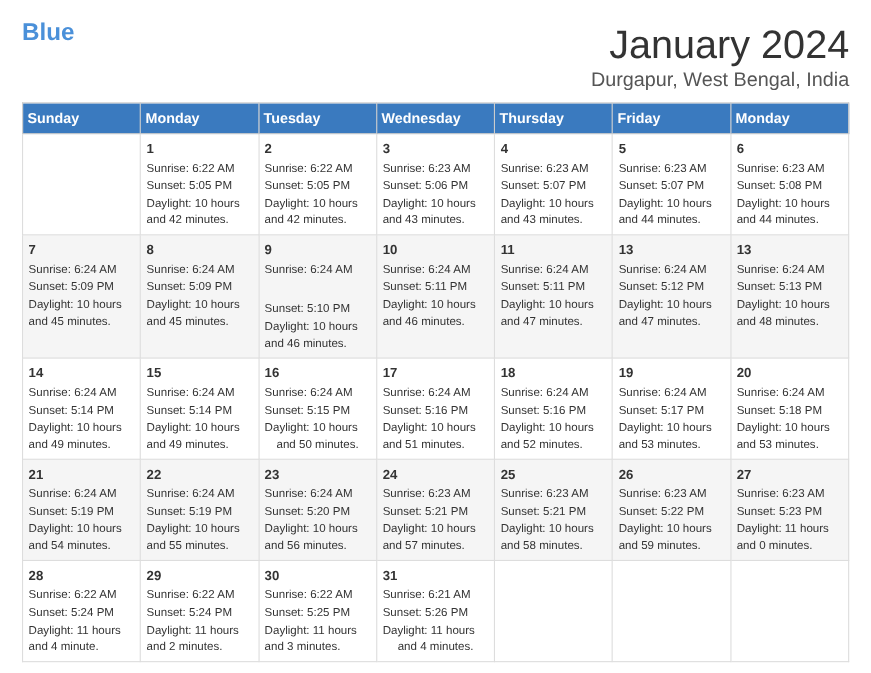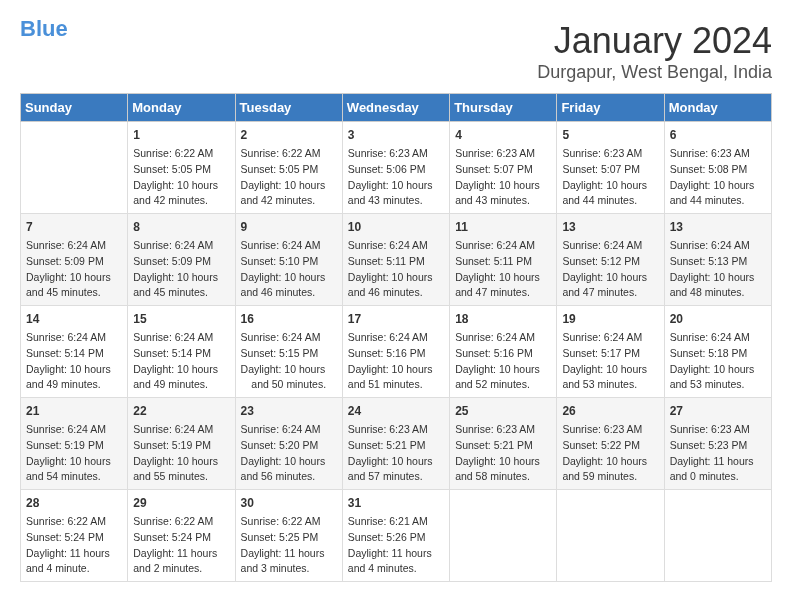--- a/index.html
+++ b/index.html
@@ -154,21 +154,21 @@
         <td>
           <span class="day-num">8</span>
           <span style="display: block;">Sunrise: 6:24 AM</span>
           <span style="display: block;">Sunset: 5:09 PM</span>
           <span style="display: block;">Daylight: 10 hours</span>
           <span style="display: block;">and 45 minutes.</span>
         </td>
         <td>
           <span class="day-num">9</span>
           <span style="display: block;">Sunrise: 6:24 AM</span>
-          <span style="display: block;">Sunset: 5:10 PM</span>
+          <span style="display: block; margin-top: 20px;">Sunset: 5:10 PM</span>
           <span style="display: block;">Daylight: 10 hours</span>
           <span style="display: block;">and 46 minutes.</span>
         </td>
         <td>
           <span class="day-num">10</span>
           <span style="display: block;">Sunrise: 6:24 AM</span>
           <span style="display: block;">Sunset: 5:11 PM</span>
           <span style="display: block;">Daylight: 10 hours</span>
           <span style="display: block;">and 46 minutes.</span>
         </td>
@@ -316,20 +316,20 @@
           <span style="display: block;">Sunrise: 6:22 AM</span>
           <span style="display: block;">Sunset: 5:25 PM</span>
           <span style="display: block;">Daylight: 11 hours</span>
           <span style="display: block;">and 3 minutes.</span>
         </td>
         <td>
           <span class="day-num">31</span>
           <span style="display: block;">Sunrise: 6:21 AM</span>
           <span style="display: block;">Sunset: 5:26 PM</span>
           <span style="display: block;">Daylight: 11 hours</span>
-          <span style="display: block;">and 4 minutes.</span>
+          <span style="display: block; text-align: center;">and 4 minutes.</span>
         </td>
         <td class="empty"></td>
         <td class="empty"></td>
         <td class="empty"></td>
       </tr>
     </tbody>
 </table>
 
 </body></html>

